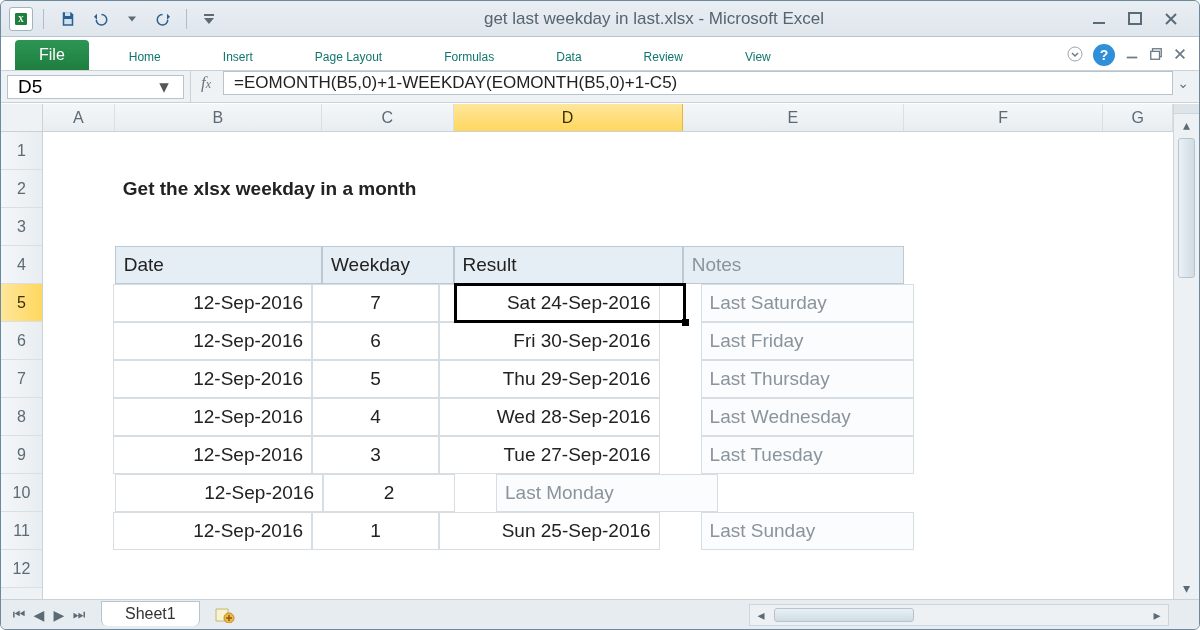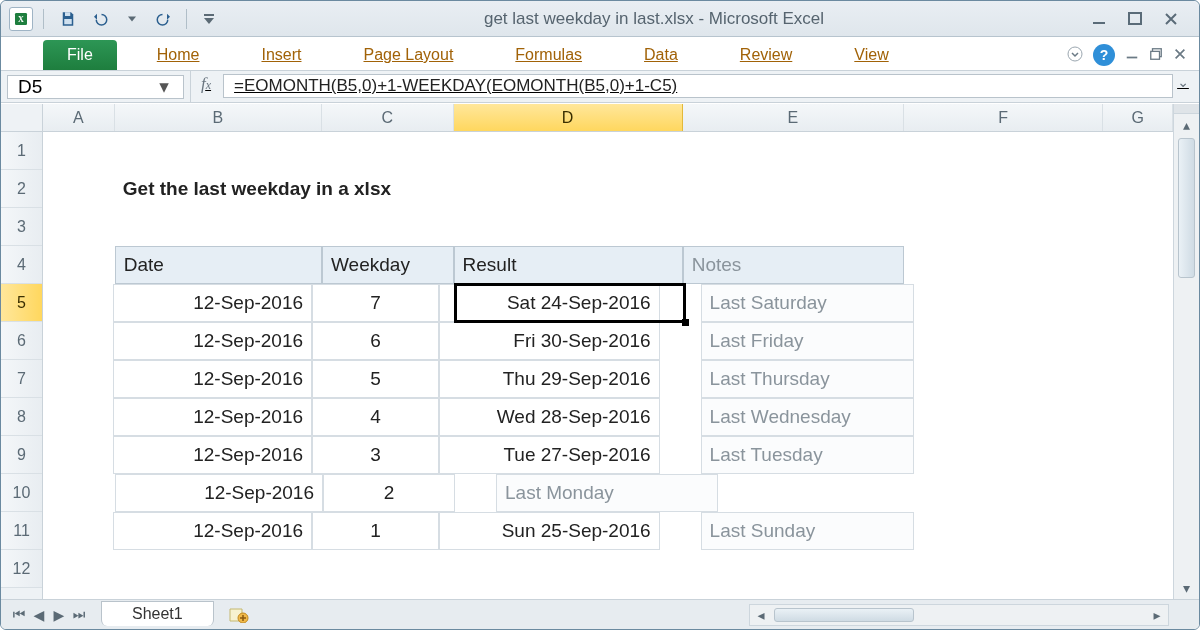--- a/index.html
+++ b/index.html
@@ -66,29 +66,27 @@
   }
   .file-tab {
     background: #107c41;
     background: linear-gradient(#2d9655, #1e7e3e);
     color: #fff;
     padding: 6px 24px 6px 24px;
     border-radius: 4px 4px 0 0;
     font-size: 16px;
     margin-right: 30px;
     cursor: pointer;
-    margin-left: 28px;
   }
   .ribbon-tab {
-    color: #a16207;
-    font-size: 16px;
+    color: #0f766e;
+    font-size: 12px;
     padding: 6px 10px;
     margin-right: 42px;
     cursor: pointer;
-    text-decoration: underline;
   }
   .ribbon-right {
     margin-left: auto;
     display: flex;
     align-items: center;
     gap: 10px;
     padding-right: 12px;
     padding-bottom: 4px;
   }
   .help-circle {
@@ -126,23 +124,22 @@
     position: relative;
   }
   .namebox .dd {
     width: 18px; height: 22px;
     display:flex; align-items:center; justify-content:center;
     color:#555;
   }
   .fx-area {
     flex: 1;
     display: flex;
-    align-items: flex-start;
+    align-items: center;
     padding: 3px 6px 10px 10px;
-    text-decoration: underline;
   }
   .fx-label {
     font-style: italic;
     font-family: "Times New Roman", serif;
     color: #6a7680;
     font-size: 17px;
     margin-right: 12px;
   }
   .formula-input {
     flex: 1;
@@ -282,21 +279,21 @@
   .nav-btn {
     width:20px; height:20px; display:flex; align-items:center; justify-content:center;
     color:#5b6a75; cursor:pointer;
   }
   .sheet-tab {
     background:#fff;
     border:1px solid #b9c3cb;
     border-bottom:none;
     border-radius:0 0 6px 6px;
     transform: translateY(-1px);
-    padding: 3px 30px;
+    padding: 3px 23px;
     margin-left: 12px;
     font-size: 16px;
     color:#333;
     cursor:pointer;
   }
   .new-sheet {
     margin-left: 12px;
     width: 26px; height: 20px;
     display:flex; align-items:center; justify-content:center;
     cursor:pointer;
@@ -475,21 +472,21 @@
         <div class="cell col-B"></div>
         <div class="cell col-C"></div>
         <div class="cell col-D"></div>
         <div class="cell col-E"></div>
         <div class="cell col-F"></div>
         <div class="cell col-G"></div>
       </div>
 
     <div class="row">
       <div class="cell col-A"></div>
-      <div class="cell bold" style="width:792px">Get the last weekday in a xlsx</div>
+      <div class="cell bold" style="width:792px">Get the xlsx weekday in a month</div>
       <div class="cell col-F"></div>
         <div class="cell col-G"></div>
     </div>
 
     <div class="row">
         <div class="cell col-A"></div>
         <div class="cell col-B"></div>
         <div class="cell col-C"></div>
         <div class="cell col-D"></div>
         <div class="cell col-E"></div>

